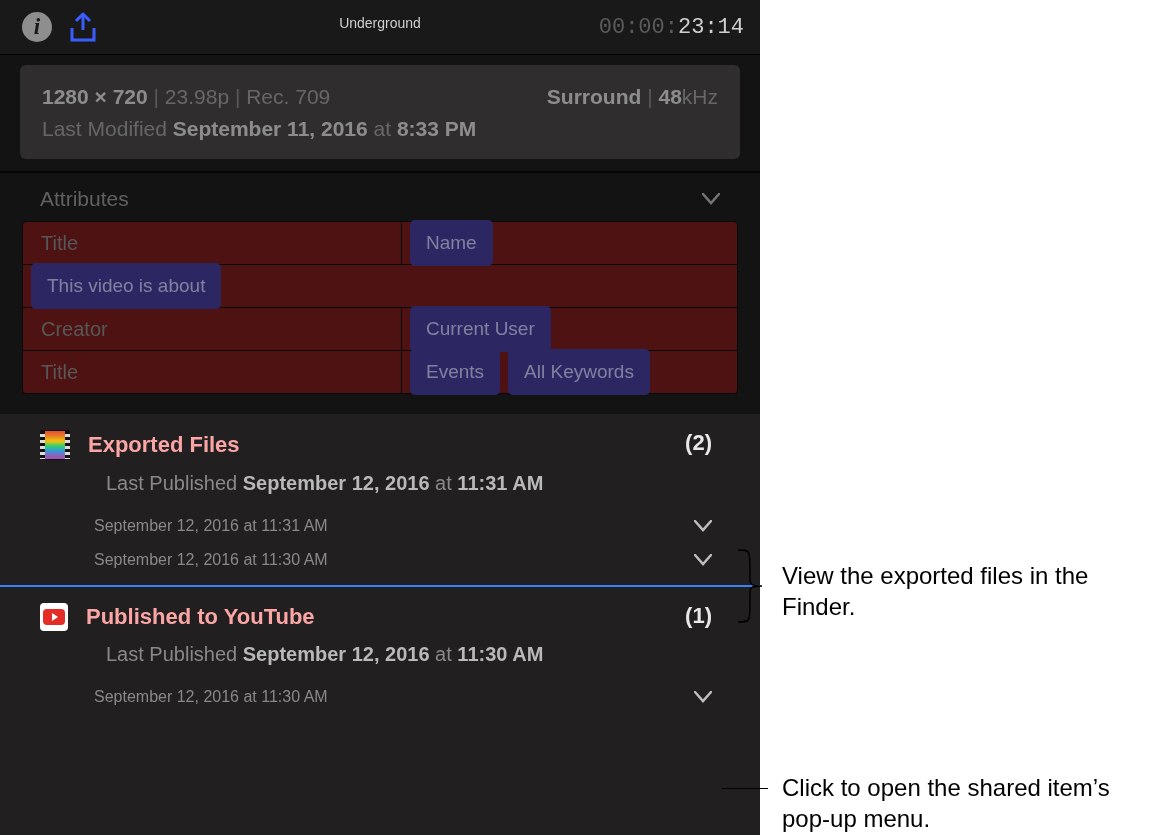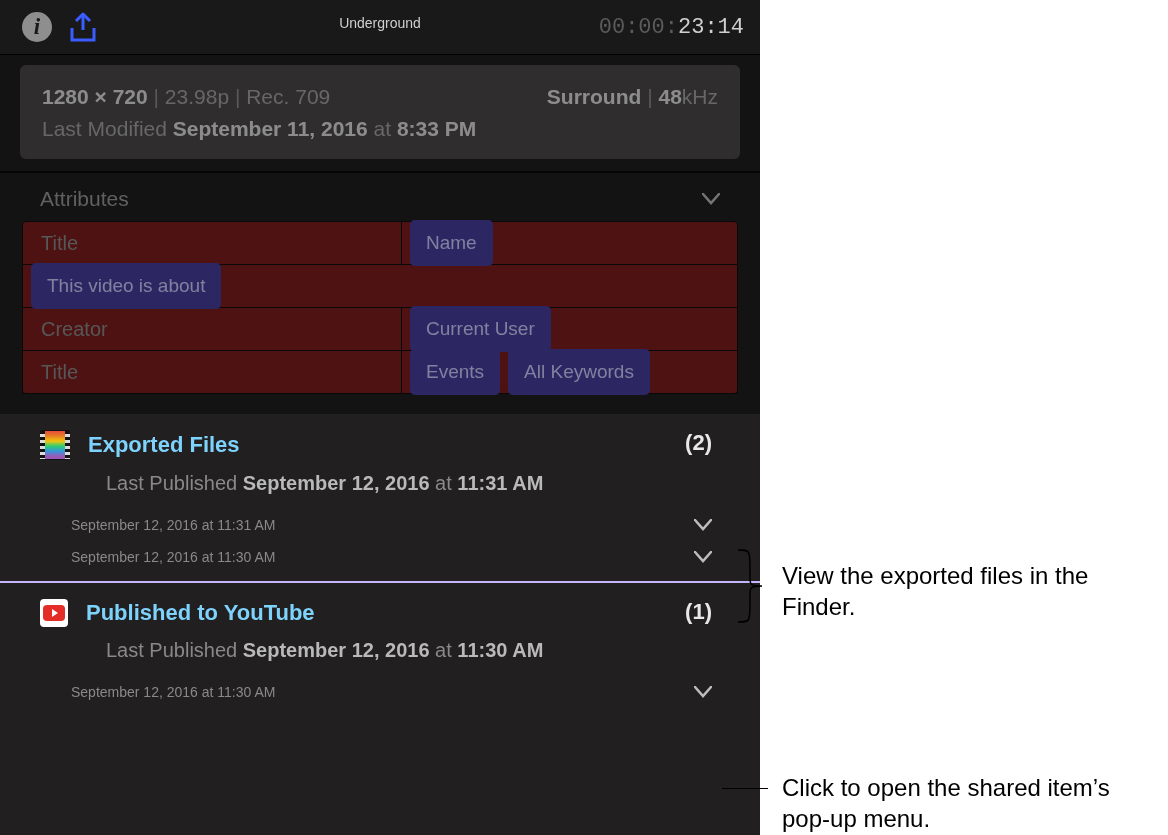--- a/index.html
+++ b/index.html
@@ -151,37 +151,37 @@
     background: #473fa1;
     color: #cfd0ff;
     border-radius: 5px;
     padding: 12px 16px;
     font-size: 19px;
   }
 
   
   .group {
     padding: 16px 40px 8px 40px;
-    border-top: 2px solid #c4b5fd;
+    border-top: 2px solid #3b82f6;
   }
   .group:first-of-type { border-top: none; }
   .g-head {
     display: flex;
     align-items: center;
     position: relative;
     margin-bottom: 12px;
   }
   .g-ico {
     width: 28px;
     height: 28px;
     margin-right: 18px;
     border-radius: 4px;
   }
   .g-title {
-    color: #7dd3fc;
+    color: #fca5a5;
     font-size: 22px;
     font-weight: 600;
   }
   .g-count {
     position: absolute;
     right: 8px;
     top: 0;
     color: #e8e8e8;
     font-size: 22px;
     font-weight: 600;
@@ -191,22 +191,22 @@
     font-size: 20px;
     margin-left: 66px;
     margin-bottom: 14px;
   }
   .g-sub b { color: #b9b9b9; font-weight: 600; }
   .g-item {
     display: flex;
     justify-content: space-between;
     align-items: center;
     color: #8a898a;
-    font-size: 14px;
-    margin-left: 31px;
+    font-size: 16px;
+    margin-left: 54px;
     padding: 8px 8px 8px 0;
   }
   .g-item .chev { cursor: pointer; }
 
   .groups-wrap {
     margin-top: 6px;
   }
 
   
   .callout {

